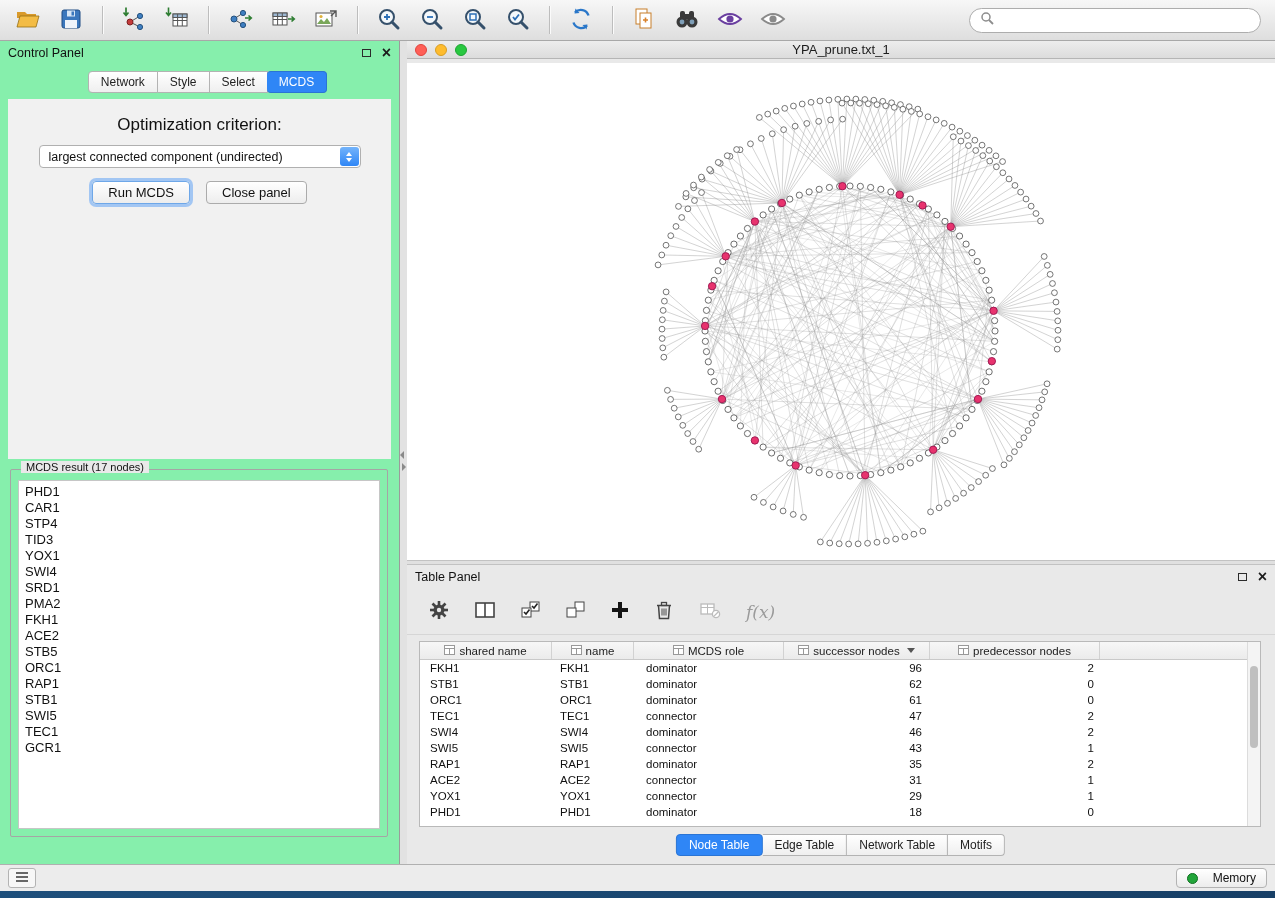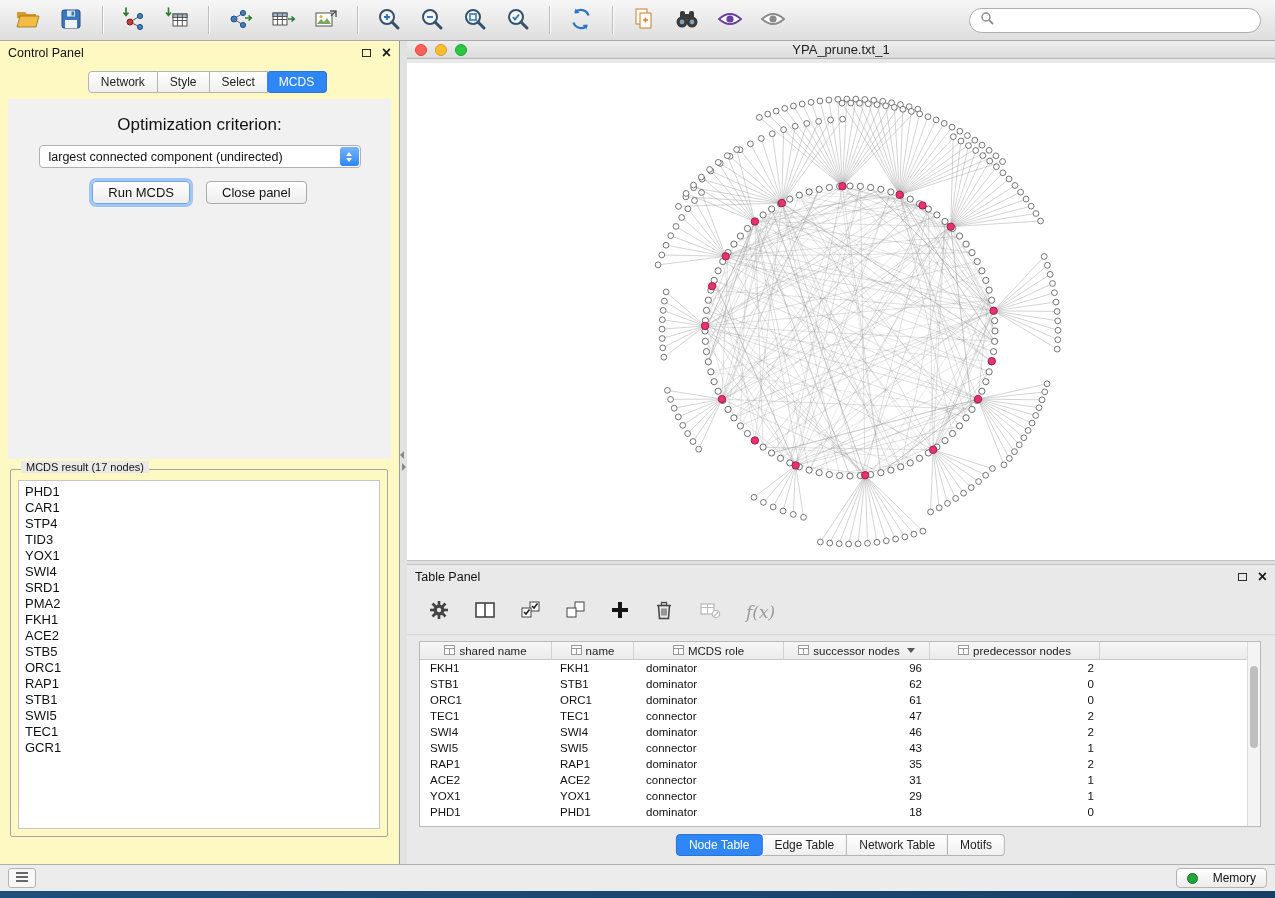--- a/index.html
+++ b/index.html
@@ -21,21 +21,21 @@
   .close-ico { font-size:16px; font-weight:bold; line-height:1; color:#1b1b1b; }
 
   
   .seg { display:flex; justify-content:center; }
   .seg-btn { font-size:12px; font-family:"Liberation Sans",sans-serif; padding:3px 12px; background:linear-gradient(#ffffff,#efefef); border:1px solid #b3b3b3; border-left:none; color:#222; white-space:nowrap; }
   .seg-btn:first-child { border-left:1px solid #b3b3b3; border-radius:4px 0 0 4px;margin-left:16px; }
   .seg-btn:last-child { border-radius:0 4px 4px 0; }
   .seg-btn.active { background:var(--accent,#2f86f6); border-color:#2a74d4; color:#fff; border-radius:4px; margin-left:-1px; }
 
   
-  .control-panel { position:absolute; left:0; top:41px; width:400px; height:823px; background:#fef9c3; border-right:1px solid #9b9b9b; }
+  .control-panel { position:absolute; left:0; top:41px; width:400px; height:823px; background:#86efac; border-right:1px solid #9b9b9b; }
   .cp-tabs { margin-top:6px; }
   .cp-upper { position:absolute; left:8px; right:8px; top:58px; height:360px; background:#f1f1f1; }
   .opt-label { text-align:center; padding-top:16px; font-size:17px; color:#111; }
   .combo { width:322px; height:23px; margin:10px auto 0 auto; background:#fff; border:1px solid #b0b0b0; border-radius:4px; display:flex; align-items:center; }
   .combo-txt { flex:1; padding:0 9px; font-size:12.5px; color:#111; white-space:nowrap; overflow:hidden; }
   .combo-step { width:19px; height:19px; margin-right:1px; border-radius:3px; background:linear-gradient(#74b4fb,#2f86f6); display:flex; flex-direction:column; align-items:center; justify-content:center; gap:2px; }
   .combo-step .up { width:0; height:0; border-left:3.5px solid transparent; border-right:3.5px solid transparent; border-bottom:4px solid #fff; }
   .combo-step .dn { width:0; height:0; border-left:3.5px solid transparent; border-right:3.5px solid transparent; border-top:4px solid #fff; }
   .btn-row { display:flex; justify-content:center; gap:16px; margin-top:13px; }
   .btn { font-size:13px; font-family:"Liberation Sans",sans-serif; padding:3px 15px; background:linear-gradient(#ffffff,#ededed); border:1px solid #ababab; border-radius:4px; color:#111; }

